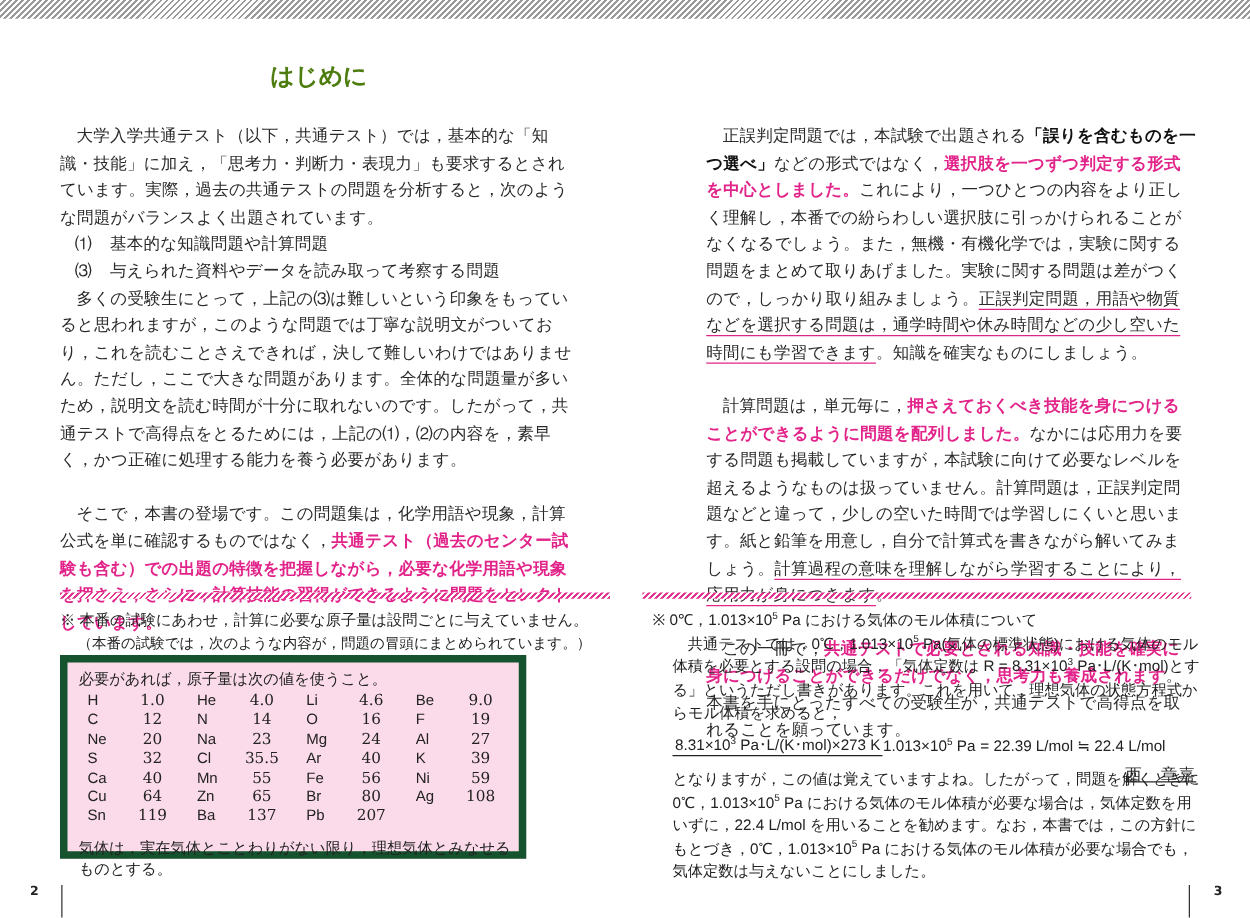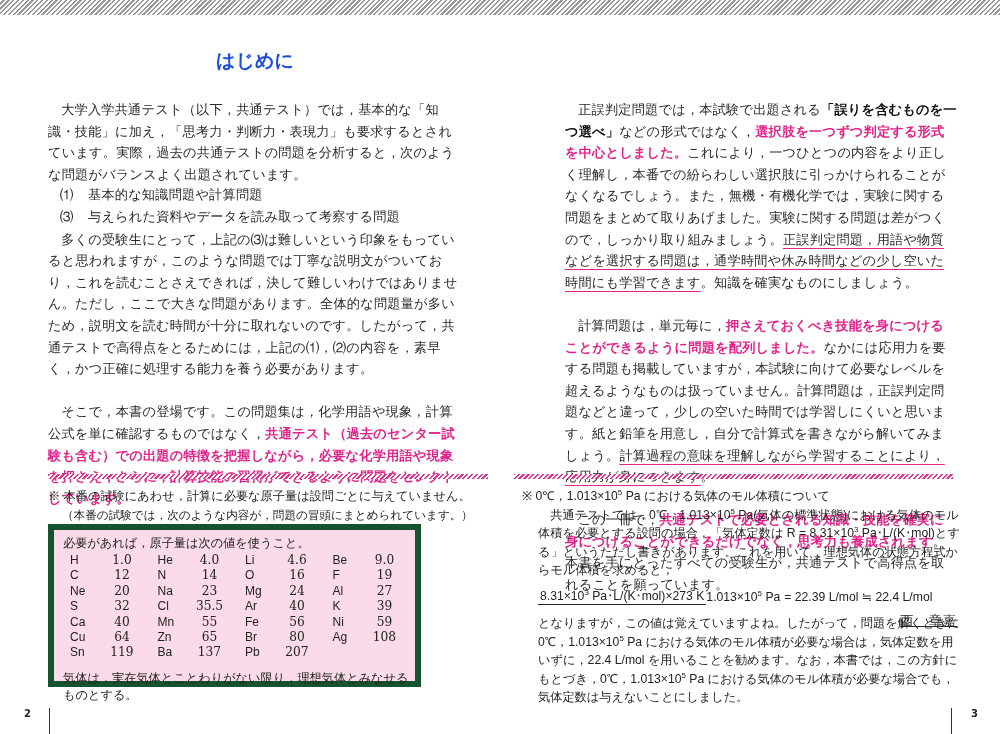--- a/index.html
+++ b/index.html
@@ -13,29 +13,29 @@
     background: repeating-linear-gradient(-45deg, #9a9a9a 0 1.6px, #ffffff 1.6px 3.4px);
   }
   .sep-stripe {
     position: absolute; top: 474px; height: 5px;
     background: repeating-linear-gradient(-45deg, #e0338f 0 1.6px, #ffffff 1.6px 3.4px);
   }
   .sep-left { left: 48px; width: 440px; }
   .sep-right { left: 514px; width: 439px; }
   .title {
     position: absolute; left: 170px; top: 48px; width: 170px; text-align: center;
-    font-size: 19px; font-weight: bold; color: #1d4ed8;
+    font-size: 19px; font-weight: bold; color: #4d7c0f;
   }
   .col {
     position: absolute; font-size: 13.2px; line-height: 21.6px; letter-spacing: 0.2px;
   }
   .col p { margin: 0; text-indent: 1em; }
   .col-left { left: 48px; top: 99px; width: 410px; }
   .col-right { left: 565px; top: 99px; width: 392px; }
-  .list { margin: 0; padding: 0; list-style: none; font-family: Liberation Mono, monospace; }
+  .list { margin: 0; padding: 0; list-style: none; }
   .list li { padding-left: 12px; }
   .list .num { display: inline-block; width: 28px; }
   .pink { color: #e2248a; font-weight: bold; }
   .bold { font-weight: bold; color: #111; }
   .ul { text-decoration: underline; text-decoration-color: #e2248a; text-decoration-thickness: 1.4px; text-underline-offset: 4px; }
   .gap { height: 21.6px; }
   .signature { text-align: right; margin-top: 14px; letter-spacing: 1px; text-decoration: underline; }
   .note {
     position: absolute; font-family: Liberation Sans, sans-serif;
     font-size: 12.2px; line-height: 18.6px; color: #222;

